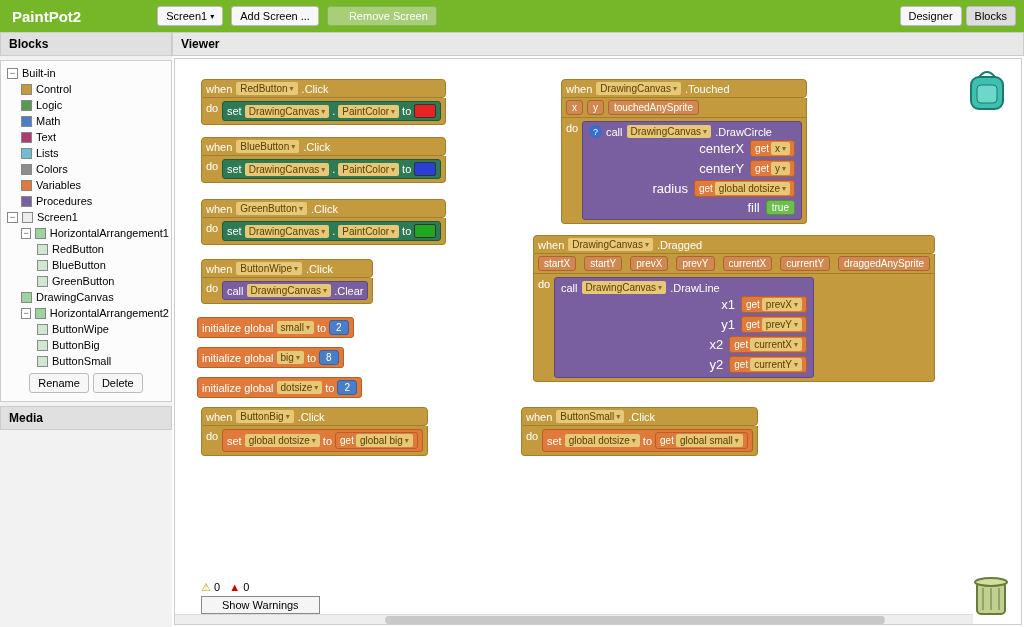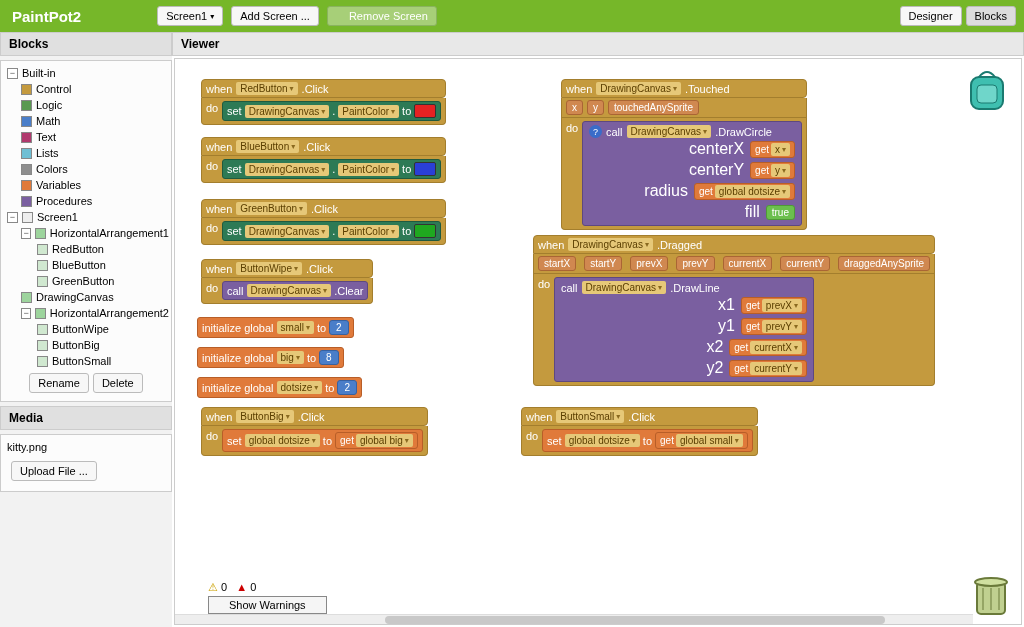--- a/index.html
+++ b/index.html
@@ -32,26 +32,26 @@
   .dd::after{content:"▾";font-size:8px;margin-left:2px;color:#8a6a20}
   .setblk{background:#2d7a55;border:1px solid #1f5a3e;border-radius:3px;padding:2px 4px;display:flex;align-items:center;gap:3px}
   .setblk.orange{background:#e07a3a;border-color:#b85e28}
   .callblk{background:#7a5fa0;border:1px solid #5e4880;border-radius:3px;padding:2px 4px;display:flex;align-items:center;gap:3px}
   .numblk{background:#4a7ec9;border:1px solid #3761a0;color:#fff;padding:1px 6px;border-radius:3px;font-size:10px}
   .clrswatch{width:22px;height:14px;border:1px solid #333;border-radius:2px}
   .initblk{background:#e07a3a;border:1px solid #b85e28;border-radius:3px;padding:2px 4px;display:flex;align-items:center;gap:3px}
   .getblk{background:#e07a3a;border:1px solid #b85e28;border-radius:3px;padding:1px 4px;display:flex;align-items:center;gap:2px;font-size:10px}
   .trueblk{background:#6bbf4d;border:1px solid #4f9937;border-radius:3px;padding:1px 5px;font-size:10px}
   .paramrow{display:flex;align-items:center;gap:6px;justify-content:flex-end;margin:1px 0}
-  .paramlbl{color:#fff;font-size:16px}
+  .paramlbl{color:#fff;font-size:13px}
   .callbig{background:#7a5fa0;border:1px solid #5e4880;border-radius:3px;padding:3px 6px;display:flex;flex-direction:column;gap:1px;min-width:220px}
   .callhead{display:flex;align-items:center;gap:4px}
   .help{background:#3a6cc9;color:#fff;border-radius:50%;width:13px;height:13px;display:flex;align-items:center;justify-content:center;font-size:9px}
   .argtag{background:#d08850;border:1px solid #aa6534;border-radius:3px;padding:1px 5px;font-size:10px;color:#fff}
-  .warnings{position:absolute;bottom:10px;left:33px;font-size:11px}
+  .warnings{position:absolute;bottom:10px;left:26px;font-size:11px}
   .warnbtn{border:1px solid #888;background:#f5f5f5;padding:2px 20px;font-size:11px;margin-top:2px}
   .backpack{position:absolute;top:6px;right:10px;width:48px;height:48px}
   .trash{position:absolute;bottom:6px;right:10px;width:40px;height:48px}
   .scrollbar{position:absolute;bottom:0;left:0;right:48px;height:10px;background:#eee;border-top:1px solid #ddd}
   .sbthumb{position:absolute;left:210px;width:500px;height:8px;top:1px;background:#c8c8c8;border-radius:4px}
 </style>
 </head>
 <body>
 
 <div class="topbar">
@@ -150,26 +150,20 @@
       <div class="tn ind2">
           <span class="ic" style="background:#d0e8d0"></span>
           <span>ButtonSmall</span>
         </div>
       <div class="btnrow">
         <button class="btn">Rename</button>
         <button class="btn">Delete</button>
       </div>
     </div>
     <div class="panel-head">Media</div>
-    <div class="tree" style="padding:6px">
-      <div style="font-size:11px;margin-bottom:4px">kitty.png</div>
-      <div class="btnrow" style="justify-content:flex-start">
-        <button class="btn">Upload File ...</button>
-      </div>
-    </div>
   </div>
 
   <div class="viewer">
     <div class="viewer-head">Viewer</div>
     <div class="canvas">
 
       <div class="blk" style="top:20px;left:26px">
         <div class="ev">
             <span>when</span>
             <span class="dd">RedButton</span>

